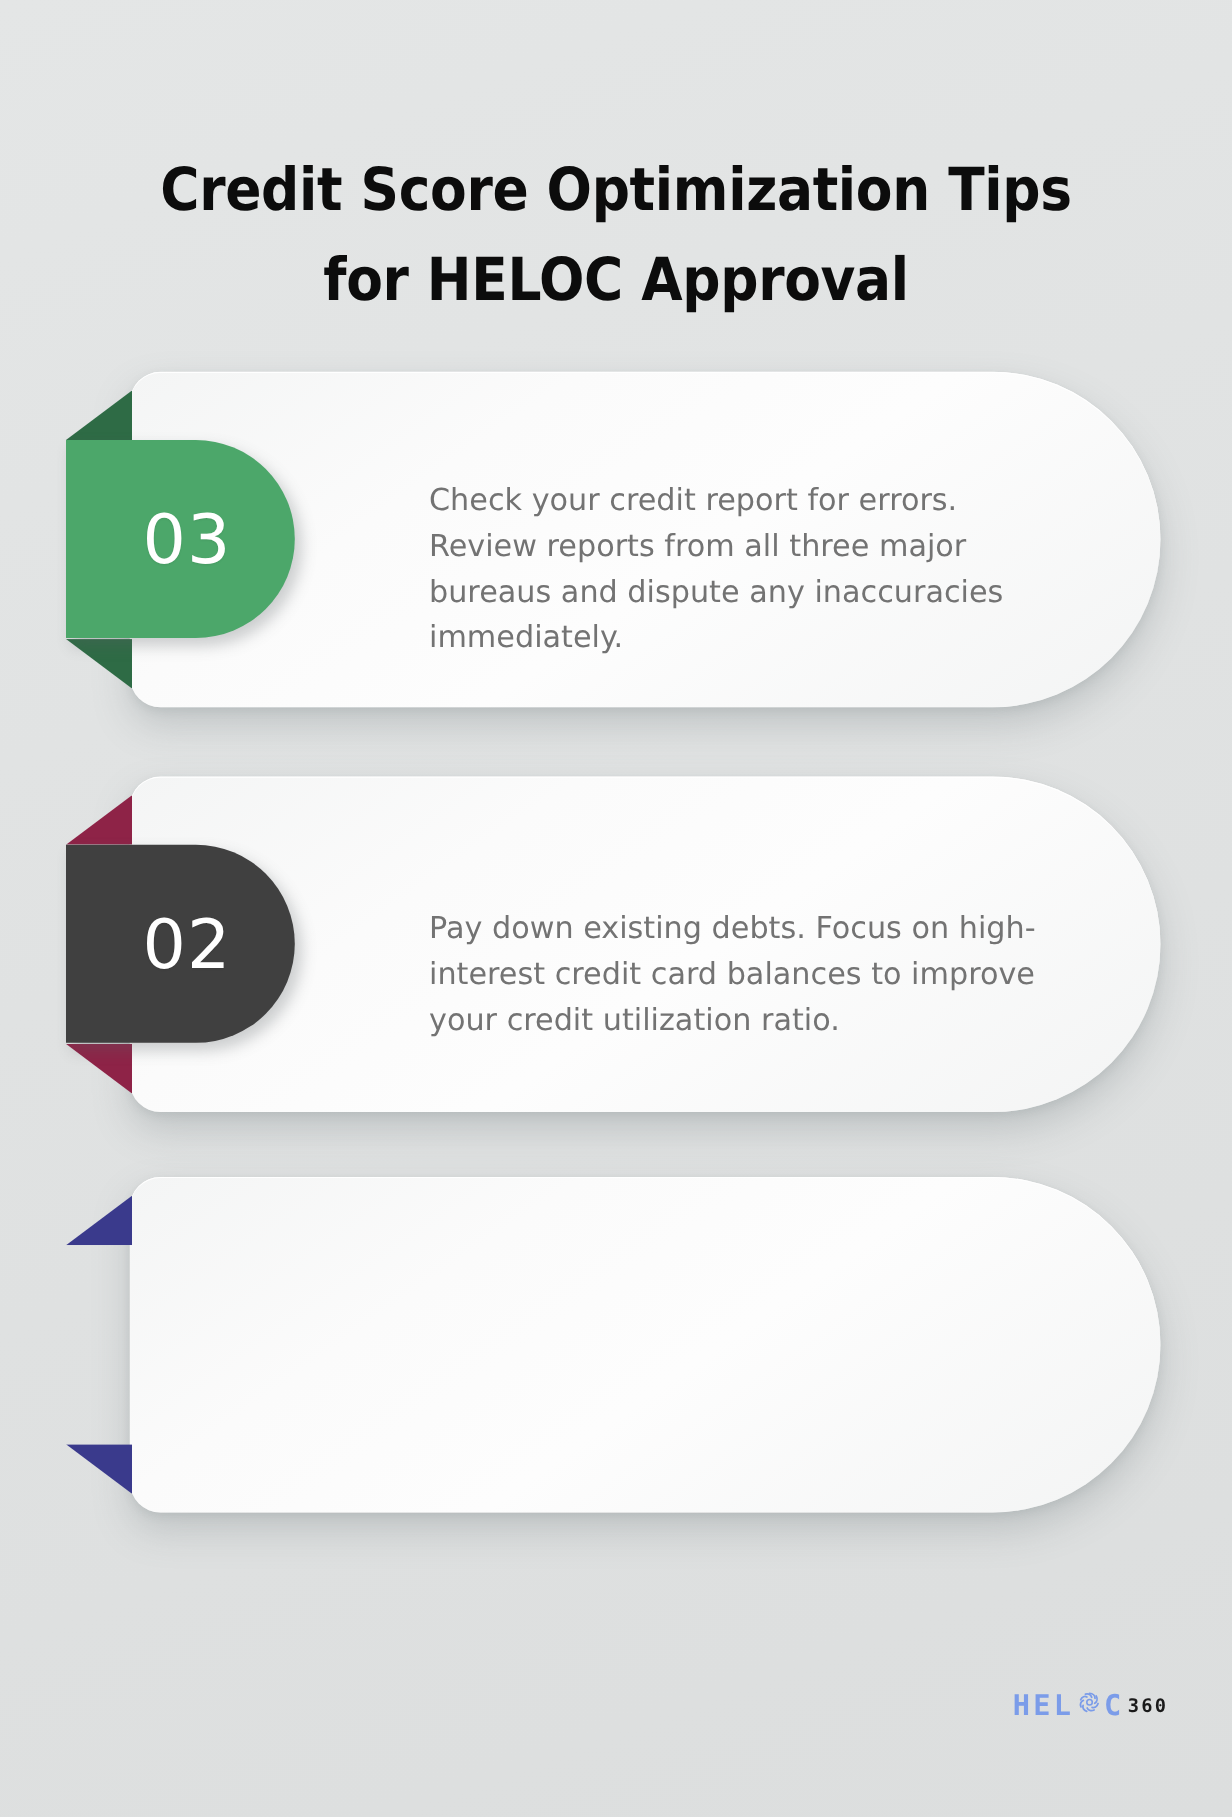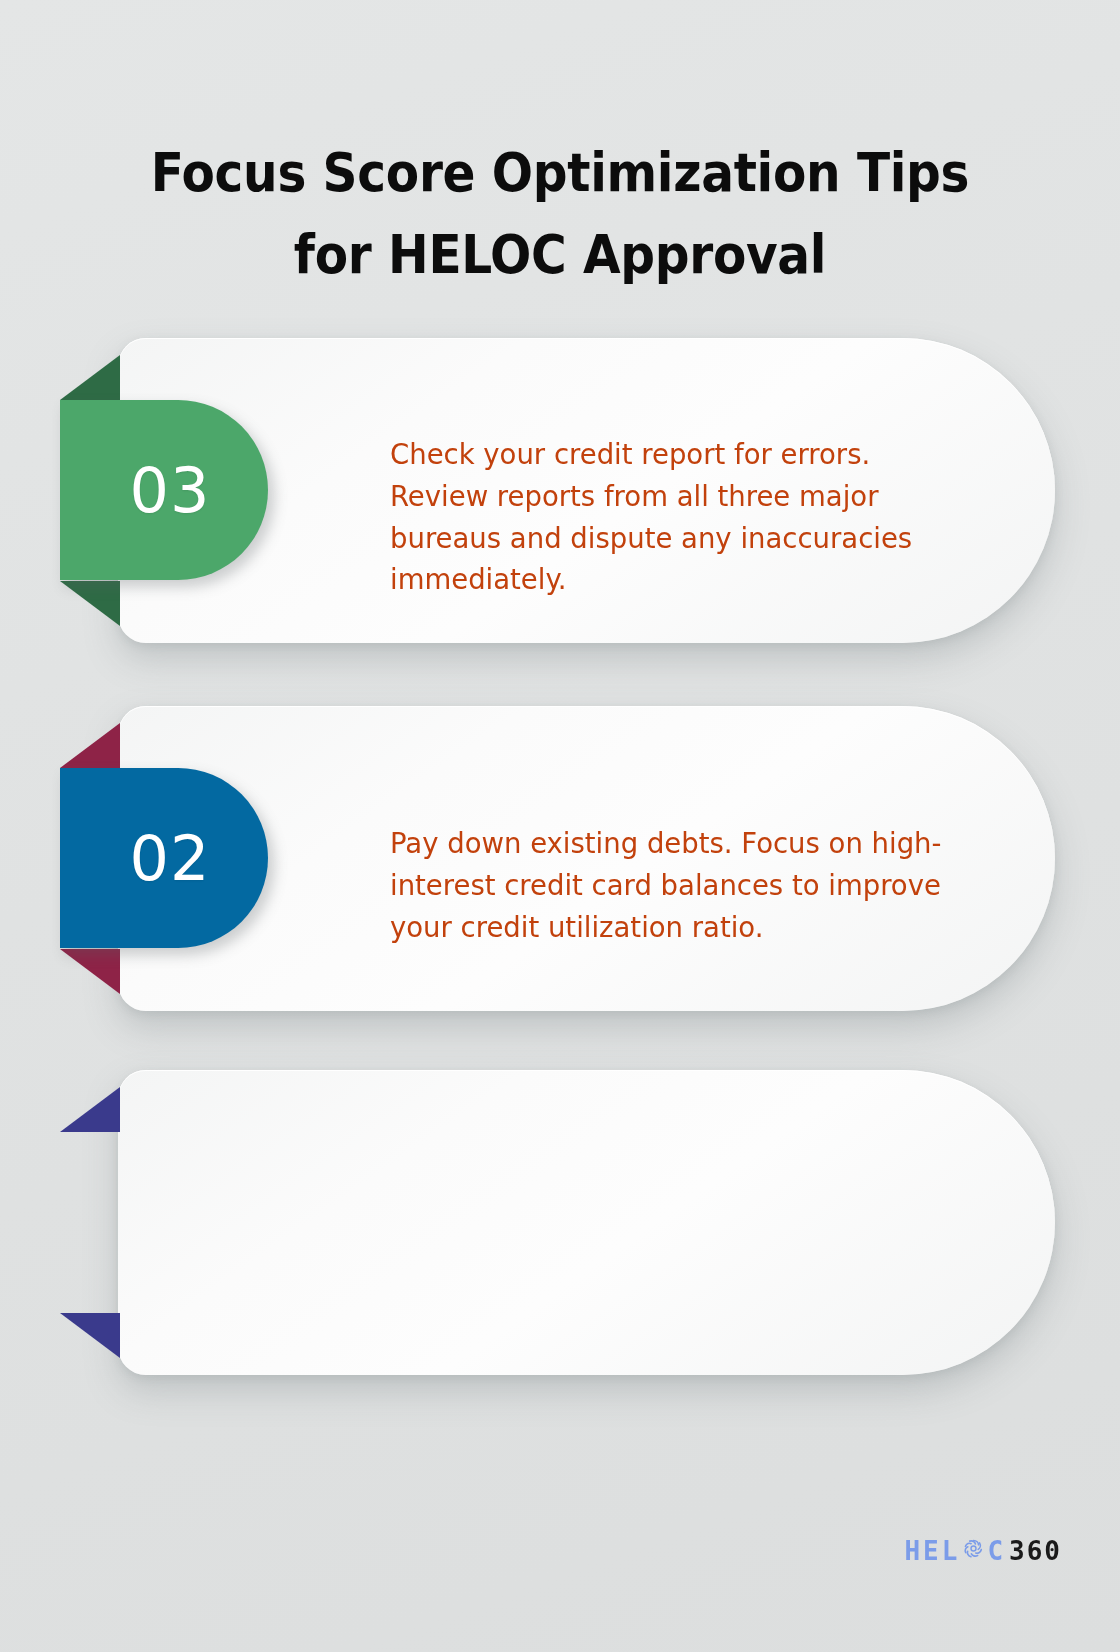--- a/index.html
+++ b/index.html
@@ -79,21 +79,21 @@
 
   
   .card-text{
     position:absolute;
     left:330px;
     top:50%;
     transform:translateY(-50%);
     width:562px;
     font-size:27.5px;
     line-height:1.52;
-    color:#c2410c;
+    color:#737373;
     font-family:"DejaVu Sans","Liberation Sans", sans-serif;
     z-index:4;
   }
 
   
   .logo{
     position:absolute;
     right:58px;bottom:86px;
     display:flex;align-items:center;
     letter-spacing:2.5px;
@@ -107,54 +107,54 @@
   }
   .logo-swirl{
     display:inline-block;
     width:23px;height:23px;
     margin:0 2px;
     position:relative;
     vertical-align:middle;
   }
   .logo-suffix{
     font-family:"DejaVu Sans Mono","Liberation Mono", monospace;
-    font-size:26px;font-weight:bold;
+    font-size:17px;font-weight:bold;
     color:#1a1a1a;
     letter-spacing:2px;
     margin-left:3px;
     text-align:center;
   }
 </style>
 </head>
 <body>
 
 <div class="page">
 
   <h1 class="title">
-    <span>Focus Score Optimization Tips</span>
+    <span>Credit Score Optimization Tips</span>
     <span class="l2">for HELOC Approval</span>
   </h1>
 
   <div class="cards">
 
     <div class="card c1">
       <div class="card-body"></div>
       <div class="fold top" style="background: rgb(46, 107, 69); clip-path: polygon(0% 100%, 100% 0%, 100% 100%);"></div>
       <div class="fold bot" style="background: rgb(46, 107, 69); clip-path: polygon(0% 0%, 100% 0%, 100% 100%);"></div>
       <div class="badge" style="background: rgb(76, 167, 106);">
         <span class="badge-num">03</span>
       </div>
       <p class="card-text">Check your credit report for errors. Review reports from all three major bureaus and dispute any inaccuracies immediately.</p>
     </div>
 
     <div class="card c2">
       <div class="card-body"></div>
       <div class="fold top" style="background: rgb(142, 35, 71); clip-path: polygon(0% 100%, 100% 0%, 100% 100%);"></div>
       <div class="fold bot" style="background: rgb(142, 35, 71); clip-path: polygon(0% 0%, 100% 0%, 100% 100%);"></div>
-      <div class="badge" style="background: #0369a1;">
+      <div class="badge" style="background: #404040;">
         <span class="badge-num">02</span>
       </div>
       <p class="card-text">Pay down existing debts. Focus on high-interest credit card balances to improve your credit utilization ratio.</p>
     </div>
 
     <div class="card c3">
       <div class="card-body"></div>
       <div class="fold top" style="background: rgb(58, 58, 140); clip-path: polygon(0% 100%, 100% 0%, 100% 100%);"></div>
       <div class="fold bot" style="background: rgb(58, 58, 140); clip-path: polygon(0% 0%, 100% 0%, 100% 100%);"></div>
     </div>

